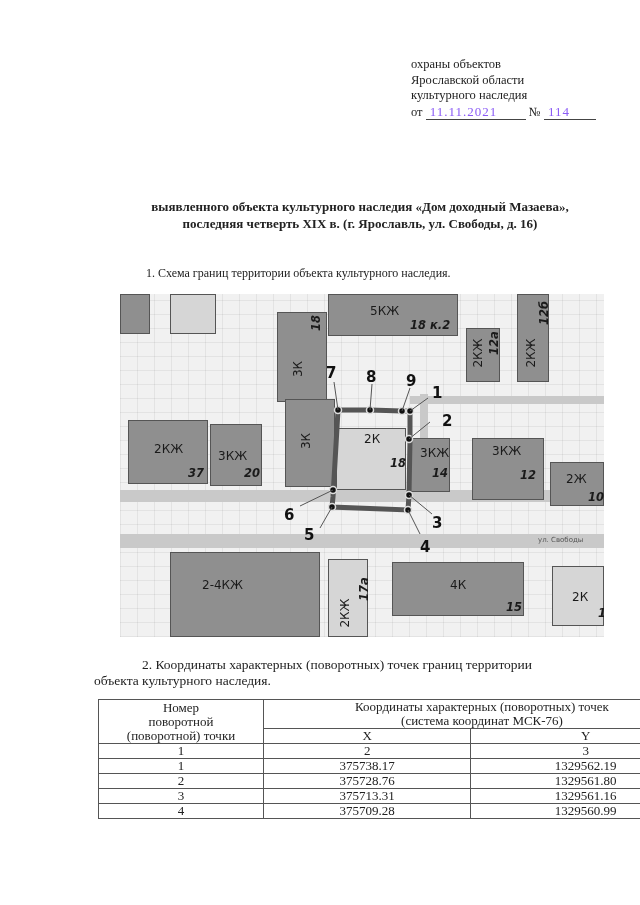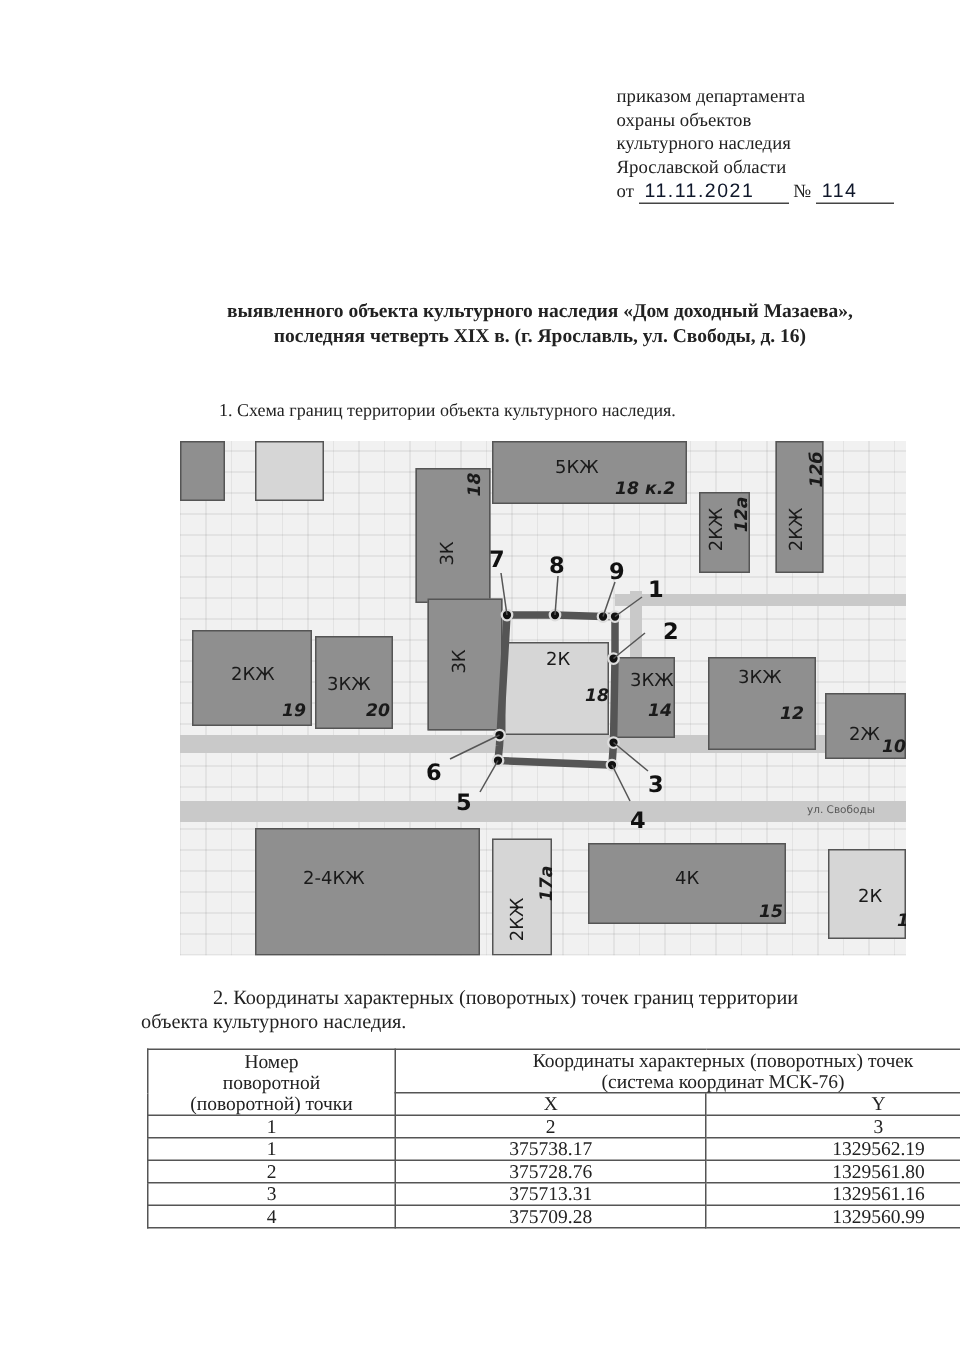--- a/index.html
+++ b/index.html
@@ -1,18 +1,18 @@
 <!DOCTYPE html>
 <html><head>
 <meta charset="utf-8">
 <style>
   html, body { margin:0; padding:0; background:#fff; }
   body { width:640px; height:905px; position:relative; overflow:hidden; font-family:"Liberation Serif", serif; color:#222; }
   .approval { position:absolute; left:411px; top:57px; font-size:12.5px; line-height:15.5px; }
-  .approval .hw { font-family:Liberation Sans, sans-serif; font-size:13px; color:#0f172a; border-bottom:1px solid #444; display:inline-block; padding:0 4px; letter-spacing:1px; }
+  .approval .hw { font-family:Liberation Serif, serif; font-size:13px; color:#8b5cf6; border-bottom:1px solid #444; display:inline-block; padding:0 4px; letter-spacing:1px; }
   .approval .hw.date { width:92px; }
   .approval .hw.num { width:44px; }
   .title-block { position:absolute; left:90px; top:198px; width:540px; text-align:center; font-weight:bold; }
   .title-block .t1 { font-size:13.5px; line-height:17px; }
   .title-block .t2 { font-size:13px; line-height:17px; }
   .sec1 { position:absolute; left:146px; top:266px; font-size:12px; }
   .map { position:absolute; left:120px; top:294px; width:484px; height:343px; background:#f1f1f1; overflow:hidden; }
   .map .grid { position:absolute; inset:0; background-image:
       repeating-linear-gradient(0deg, rgba(0,0,0,0.06) 0 1px, transparent 1px 14px),
       repeating-linear-gradient(90deg, rgba(0,0,0,0.06) 0 1px, transparent 1px 17px); }
@@ -27,24 +27,23 @@
   svg.bound { position:absolute; left:0; top:0; }
   .sec2 { position:absolute; left:118px; top:657px; width:492px; font-size:13.5px; line-height:16px; text-align:justify; text-indent:24px; }
   .sec2 .l2 { text-indent:0; margin-left:-24px;font-family:Liberation Serif, serif; }
   table.coords { position:absolute; left:98px; top:699px; width:603px; border-collapse:collapse; font-size:13px; }
   table.coords td { border:1px solid #555; text-align:center; line-height:14px; padding:0 2px; }
 </style>
 </head>
 <body>
 
 <div class="approval">
-  <div>приказом департамента</div>
   <div>охраны объектов</div>
+  <div>Ярославской области</div>
   <div>культурного наследия</div>
-  <div>Ярославской области</div>
   <div>
     <span>от</span>
     <span class="hw date">11.11.2021</span>
     <span>№</span>
     <span class="hw num">114</span>
   </div>
 </div>
 
 <div class="title-block">
   <div class="t2">выявленного объекта культурного наследия «Дом доходный Мазаева»,</div>
@@ -82,30 +81,30 @@
   <span class="lbl" style="left:250px;top:10px;">5КЖ</span>
   <span class="lbl num" style="left:290px;top:24px;">18 к.2</span>
   <span class="lbl v" style="left:170px;top:68px;">3К</span>
   <span class="lbl num v" style="left:188px;top:22px;">18</span>
   <span class="lbl v" style="left:178px;top:140px;">3К</span>
   <span class="lbl v" style="left:343px;top:52px;">2КЖ</span>
   <span class="lbl num v" style="left:362px;top:42px;">12а</span>
   <span class="lbl v" style="left:396px;top:52px;">2КЖ</span>
   <span class="lbl num v" style="left:412px;top:12px;">12б</span>
   <span class="lbl" style="left:34px;top:148px;">2КЖ</span>
-  <span class="lbl num" style="left:68px;top:172px;">19</span>
+  <span class="lbl num" style="left:68px;top:172px;">37</span>
   <span class="lbl" style="left:98px;top:155px;">3КЖ</span>
   <span class="lbl num" style="left:124px;top:172px;">20</span>
   <span class="lbl" style="left:244px;top:138px;">2К</span>
   <span class="lbl num" style="left:270px;top:162px;">18</span>
   <span class="lbl" style="left:300px;top:152px;">3КЖ</span>
   <span class="lbl num" style="left:312px;top:172px;">14</span>
   <span class="lbl" style="left:372px;top:150px;">3КЖ</span>
   <span class="lbl num" style="left:400px;top:174px;">12</span>
-  <span class="lbl" style="left:446px;top:188px;text-align:right;">2Ж</span>
+  <span class="lbl" style="left:446px;top:178px;text-align:right;">2Ж</span>
   <span class="lbl num" style="left:468px;top:196px;">10а</span>
   <span class="lbl" style="left:82px;top:284px;">2-4КЖ</span>
   <span class="lbl v" style="left:210px;top:312px;">2КЖ</span>
   <span class="lbl num v" style="left:232px;top:288px;">17а</span>
   <span class="lbl" style="left:330px;top:284px;">4К</span>
   <span class="lbl num" style="left:386px;top:306px;">15</span>
   <span class="lbl" style="left:452px;top:296px;">2К</span>
   <span class="lbl num" style="left:478px;top:312px;">1</span>
 
   <span class="street" style="left:418px;top:242px;">ул. Свободы</span>

